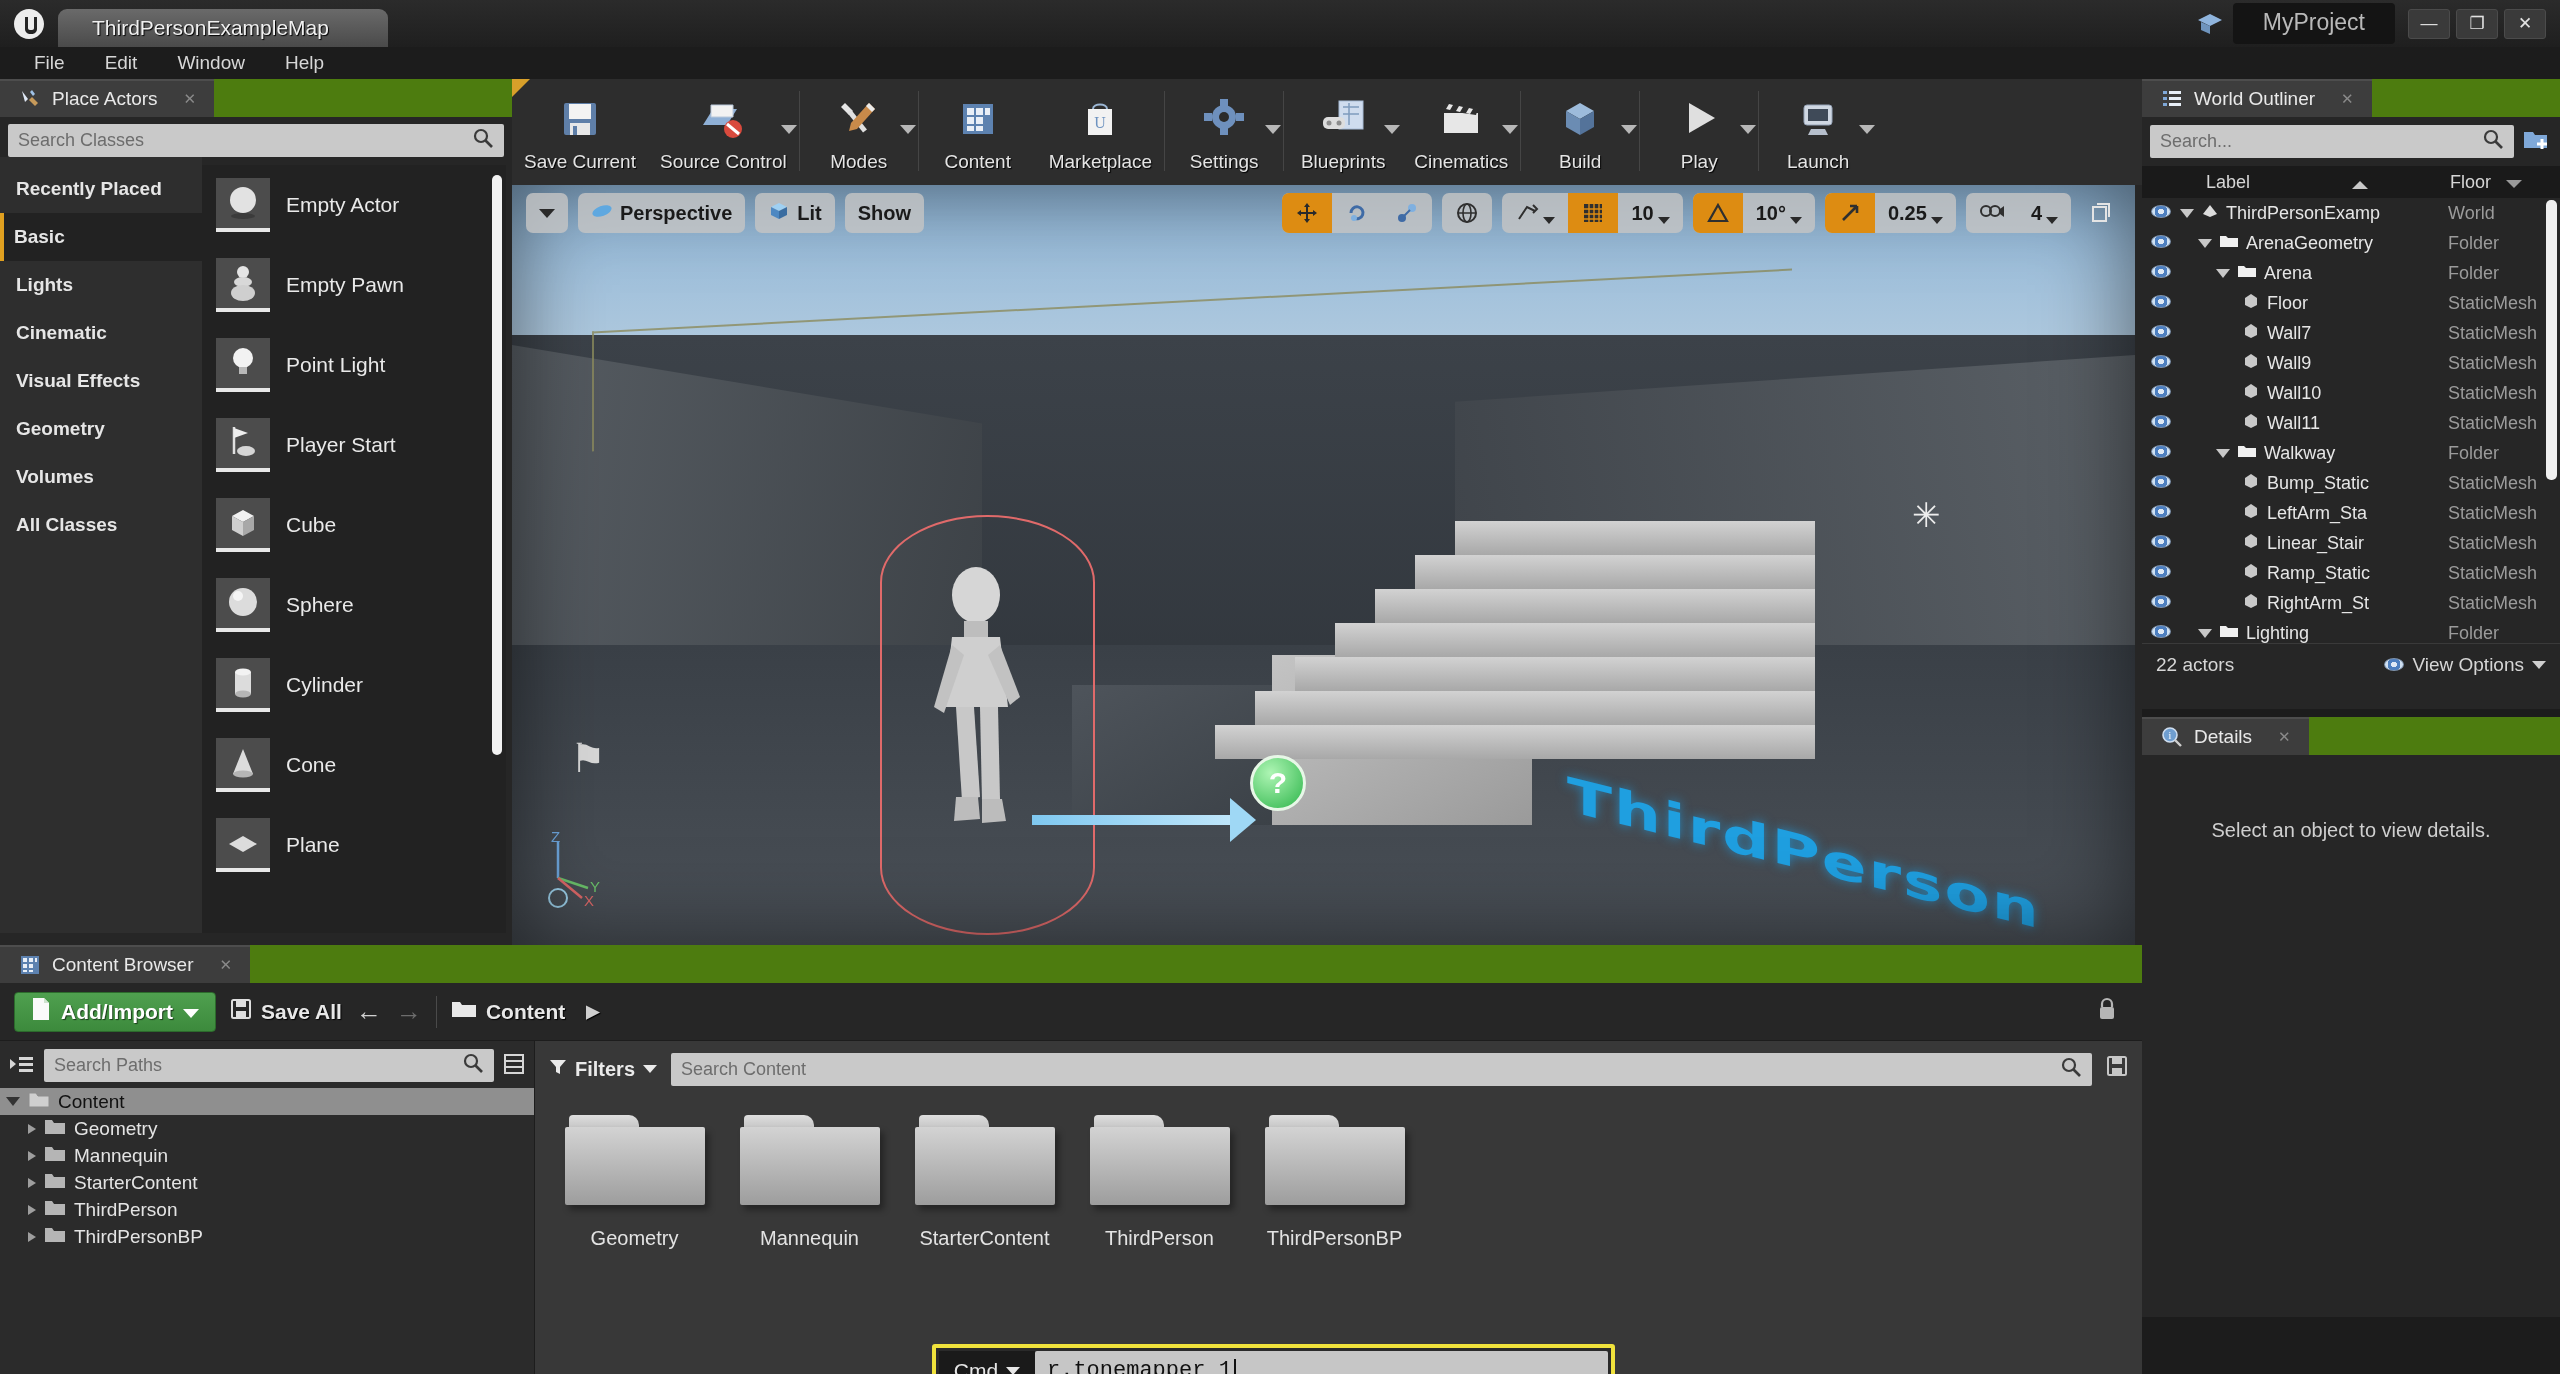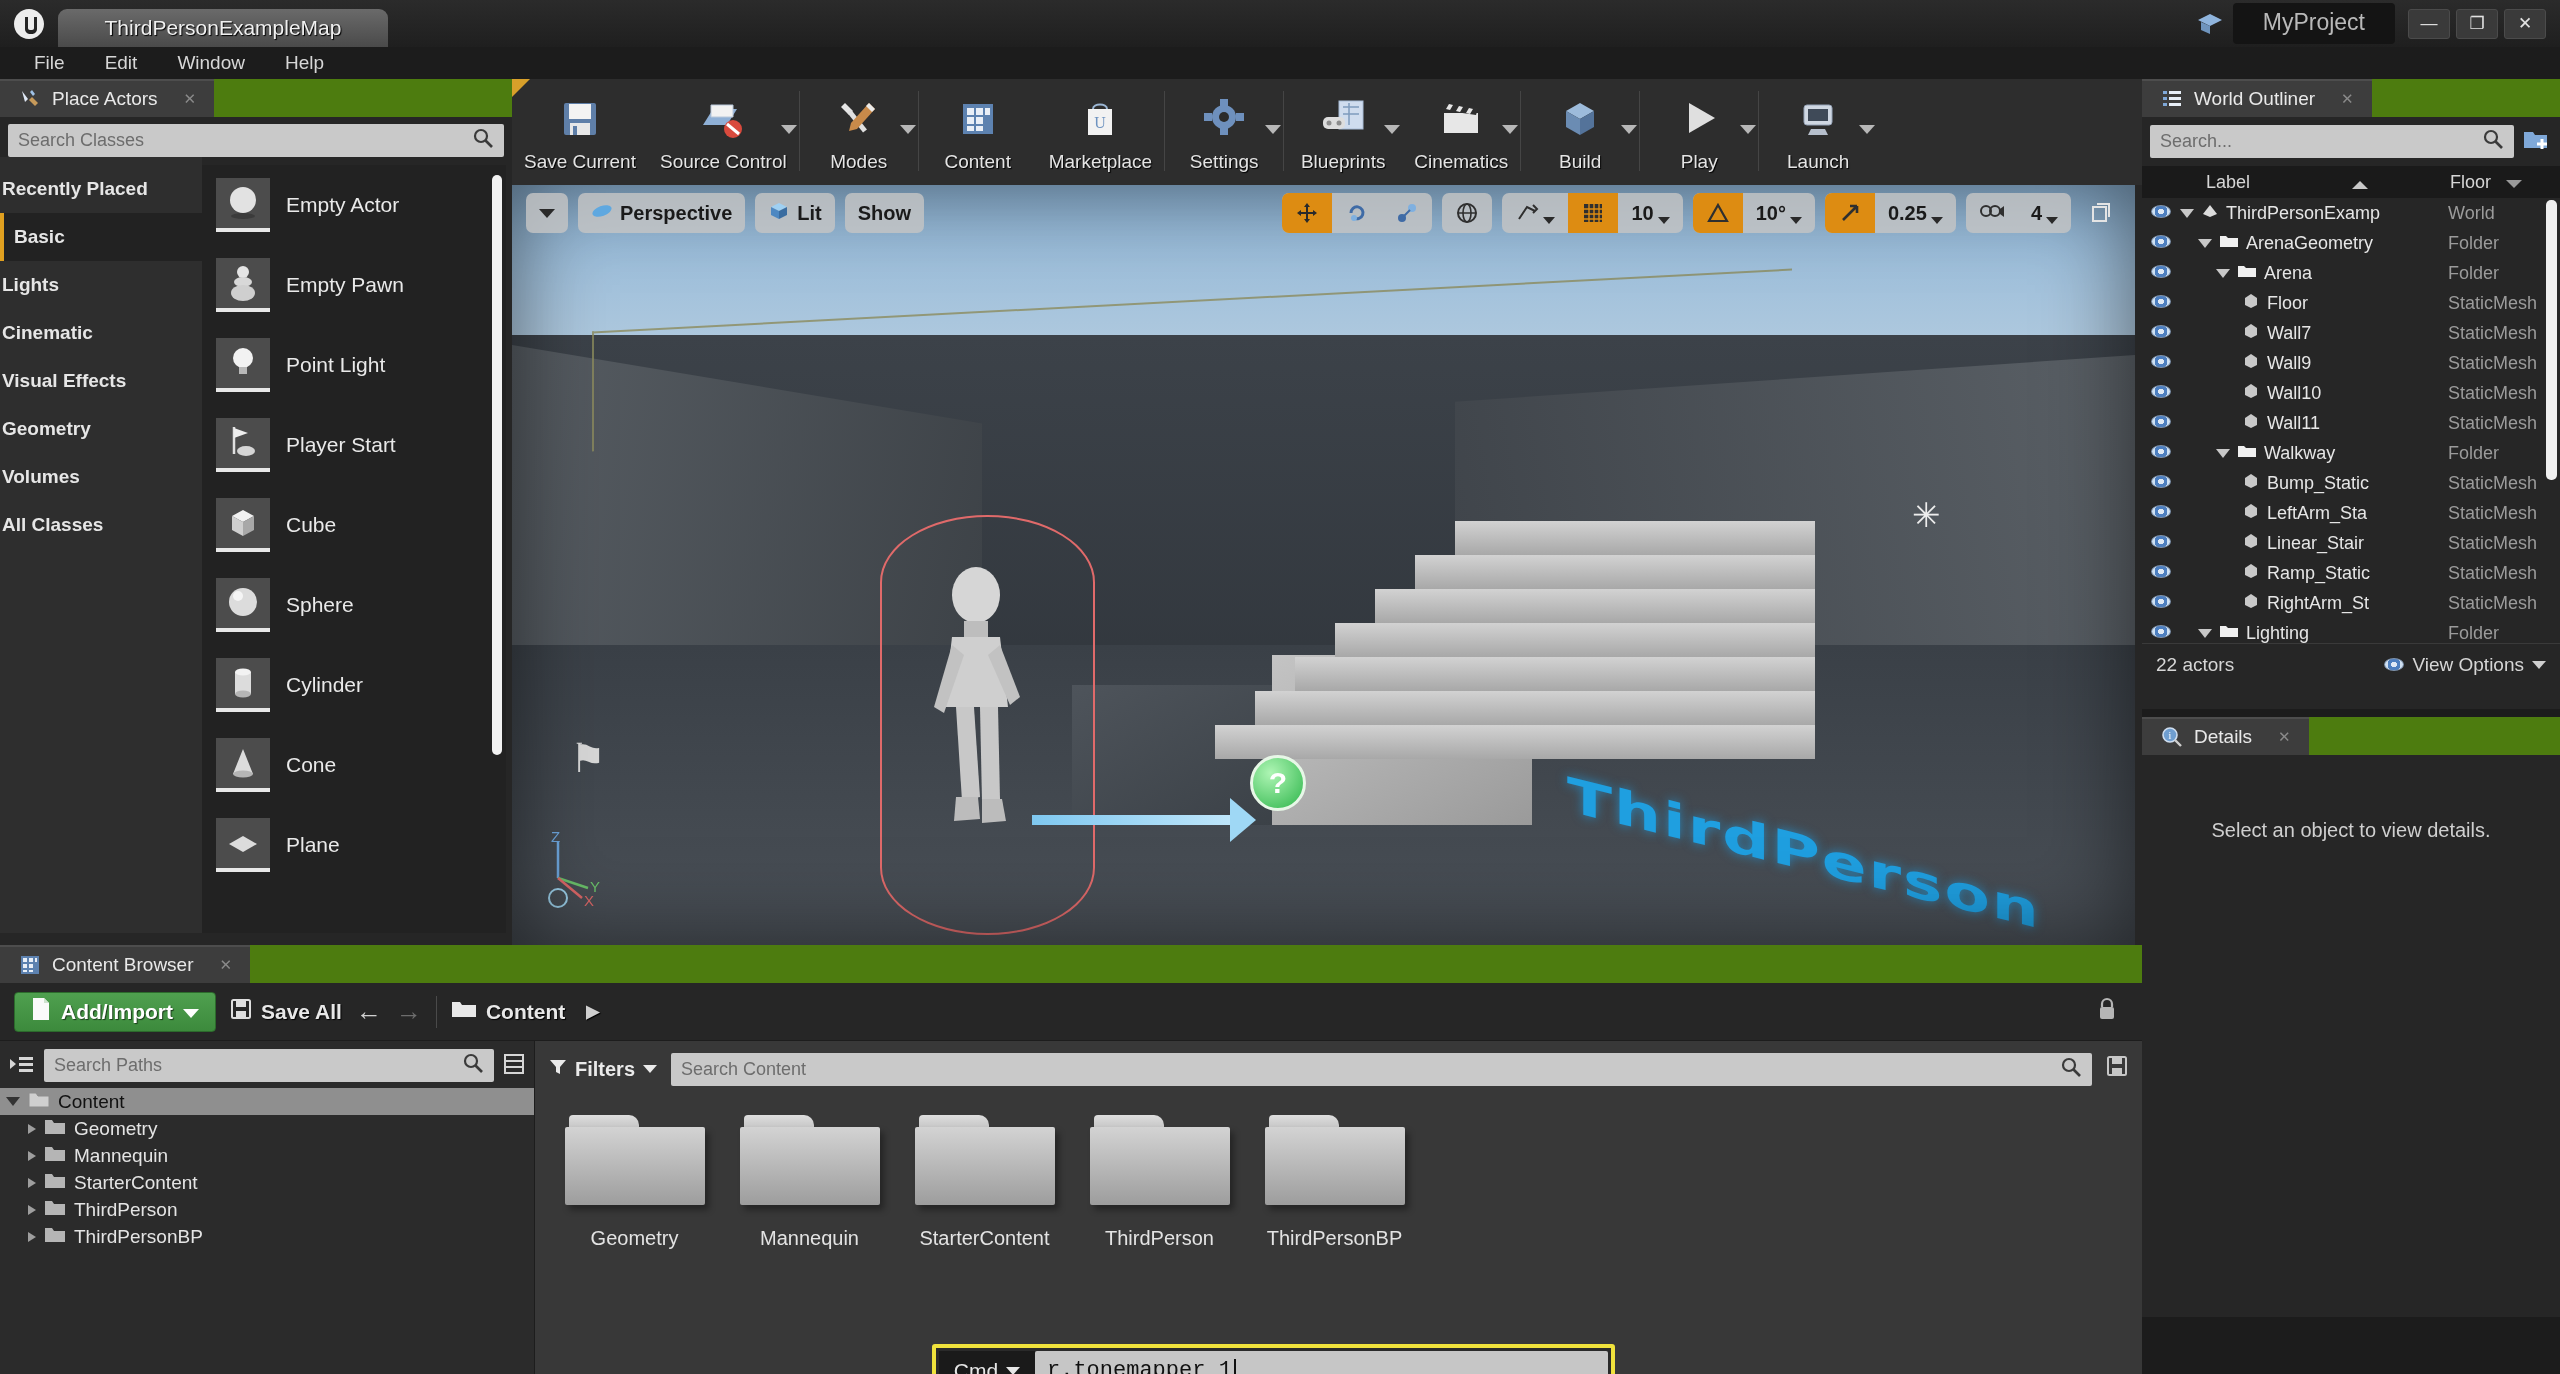--- a/index.html
+++ b/index.html
@@ -20,21 +20,21 @@
     display:flex; align-items:flex-end;
   }
   .ue-logo {
     width:58px; height:47px; display:flex; align-items:center; justify-content:center;
     font-size:30px; color:#e8e8e8; font-family:"Liberation Serif", serif; font-weight:bold;
   }
   .map-tab {
     height:38px; min-width:330px; padding:0 34px;
     background:linear-gradient(#6a6a6a,#4a4a4a);
     border-top-left-radius:9px; border-top-right-radius:9px;
-    display:flex; align-items:center; justify-content:center;
+    display:flex; align-items:center; 
     font-size:21px; color:#f0f0f0; text-shadow:1px 1px 1px #000;
   }
   .title-right {
     position:absolute; right:0; top:0; height:47px; display:flex; align-items:center;
   }
   .proj-icon { width:34px; height:34px; display:flex; align-items:center; justify-content:center; margin-right:6px; }
   .proj-name {
     background:#141414; border-radius:4px; padding:6px 30px 8px 30px;
     font-size:23px; color:#b9b9b9; margin-right:10px;
   }
@@ -64,21 +64,21 @@
   .tab .tclose { margin-left:16px; font-size:15px; color:#8a8a8a; }
   .tab-ico { width:24px; height:24px; display:block; }
   .search-box {
     margin:7px 8px 0 8px; height:33px; background:#c9c9c9; border-radius:2px;
     display:flex; align-items:center; padding:0 10px; color:#6d6d6d; font-size:18px;
   }
   .search-box .mag { margin-left:auto; }
   .pa-body { display:flex; height:776px; }
   .cat-col { width:202px; background:#2e2e2e; padding-top:8px; }
   .cat {
-    height:48px; display:flex; align-items:center; padding-left:2px;
+    height:48px; display:flex; align-items:center; padding-left:16px;
     font-size:19px; color:#e6e6e6; font-weight:bold;
   }
   .cat.sel { background:#222; border-left:4px solid #e0a020; padding-left:10px; }
   .items-col { flex:1; background:#222222; margin:8px 6px 0 0; position:relative; overflow:hidden; }
   .aitem { height:80px; display:flex; align-items:center; gap:16px; padding-left:14px; }
   .thumb {
     width:54px; height:54px; background:#4c4c4c; border-bottom:4px solid #e8e8e8;
     display:flex; align-items:center; justify-content:center;
   }
   .aitem .lbl { font-size:21px; color:#e9e9e9; }

